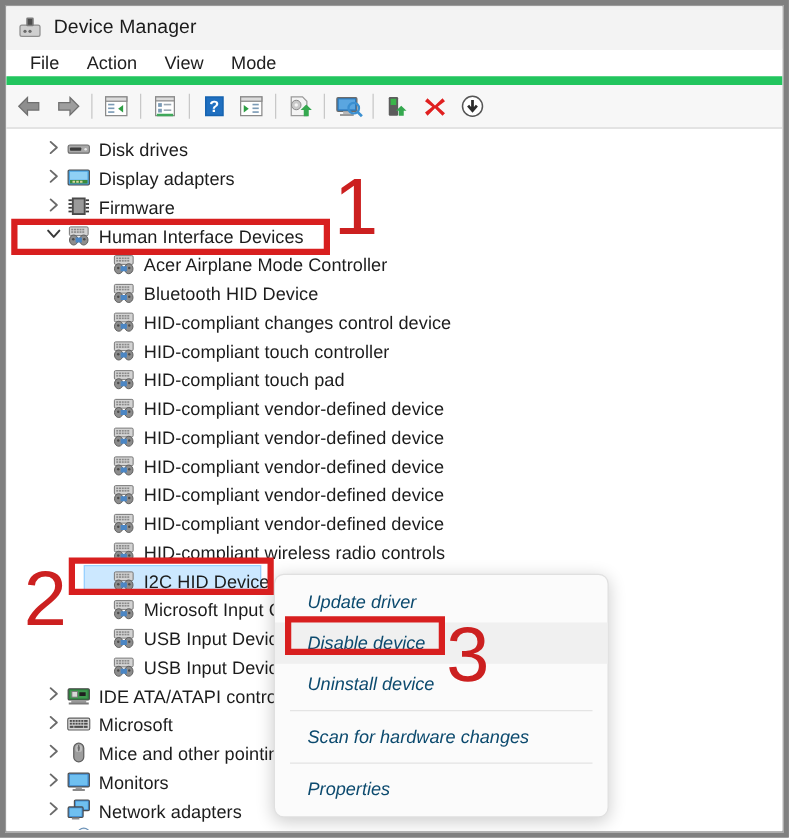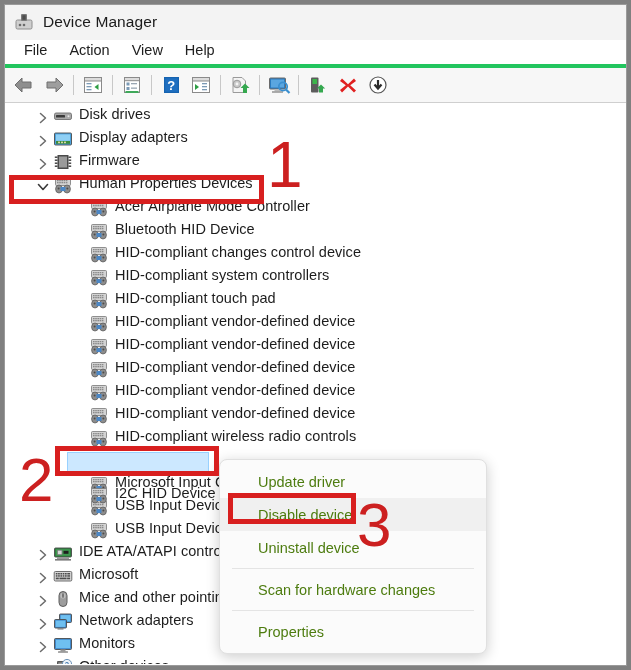--- a/index.html
+++ b/index.html
@@ -36,22 +36,23 @@
   .title-text {
     font-size: 15.5px;
     color: #1b1b1b;
     letter-spacing: .1px;
   }
   
   .menubar {
     height: 28px;
     background: #ffffff;
     display: flex;
+    align-items: center;
     padding-left: 8px;
-    border-bottom: 4px solid #22c55e;
+    border-bottom: 7px solid #22c55e;
   }
   .menubar .mi {
     font-size: 14.5px;
     color: #202020;
     padding: 2px 11px;
     cursor: default;
   }
   
   .toolbar {
     height: 35px;
@@ -75,21 +76,21 @@
   .tree {
     position: relative;
     background: #ffffff;
     height: 561px;
     padding-top: 3px;
     overflow: hidden;
   }
   .row {
     height: 23px;
     display: flex;
-    align-items: flex-start;
+    align-items: flex-end;
     position: relative;
     white-space: nowrap;
   }
   .chev {
     width: 20px; height: 23px;
     display: flex; align-items: center; justify-content: center;
     flex: 0 0 auto;
     color: #6b6b6b;
     font-size: 11px;
   }
@@ -129,23 +130,24 @@
     border: 1px solid #e0e0e0;
     border-radius: 8px;
     box-shadow: 0 3px 14px rgba(0,0,0,.20);
     padding: 5px 0;
     z-index: 30;
   }
   .ctxitem {
     height: 33px;
     display: flex;
     align-items: center;
-    padding-left: 38px;
+    padding-left: 26px;
     font-size: 14.5px;
-    color: #4d7c0f;
+    color: #0c4a6e;
+    font-style: italic;
   }
   .ctxitem.hover { background: #f0f0f0; text-align: right; }
   .ctxsep {
     height: 1px;
     background: #e4e4e4;
     margin: 4px 12px;
   }
   
   .redbox {
     position: absolute;
@@ -178,21 +180,21 @@
         <circle cx="11" cy="14" r="1.3" fill="#6b6b6b"></circle>
       </svg>
     </div>
     <div class="title-text">Device Manager</div>
   </div>
 
   <div class="menubar">
     <div class="mi">File</div>
     <div class="mi">Action</div>
     <div class="mi">View</div>
-    <div class="mi">Help</div>
+    <div class="mi">Mode</div>
   </div>
 
   <div class="toolbar">
     <div class="tb-btn">
       <svg width="22" height="18" viewBox="0 0 22 18">
         <path d="M9 2 L2 9 L9 16 L9 12 L18 12 L18 6 L9 6 Z" fill="#8e8e8e" stroke="#6f6f6f" stroke-width="1"></path>
       </svg>
     </div>
     <div class="tb-btn">
       <svg width="22" height="18" viewBox="0 0 22 18">
@@ -352,21 +354,21 @@
               <rect x="8.4" y="7" width="1.6" height="1.3"></rect>
               <rect x="10.6" y="7" width="1.6" height="1.3"></rect>
               <rect x="12.8" y="7" width="1.6" height="1.3"></rect>
             </g>
             <ellipse cx="6" cy="14" rx="3.4" ry="4" fill="#8d8d8d" stroke="#5e5e5e" stroke-width=".8"></ellipse>
             <ellipse cx="14" cy="14" rx="3.4" ry="4" fill="#8d8d8d" stroke="#5e5e5e" stroke-width=".8"></ellipse>
             <rect x="7.5" y="12" width="5" height="4" fill="#4b86c4"></rect>
             <circle cx="5.6" cy="13.4" r="1" fill="#4b4b4b"></circle>
             <circle cx="14.4" cy="13.4" r="1" fill="#4b4b4b"></circle>
           </svg></div>
-        <div class="lbl">Human Properties Devices</div>
+        <div class="lbl">Human Interface Devices</div>
       </div>
       <div class="row d1">
         <div class="chev"></div>
         <div class="ico"><svg width="20" height="20" viewBox="0 0 20 20">
             <rect x="2.5" y="3.5" width="15" height="7" rx="1" fill="#d3d3d3" stroke="#777" stroke-width=".8"></rect>
             <g fill="#8a8a8a">
               <rect x="4" y="5" width="1.6" height="1.3"></rect>
               <rect x="6.2" y="5" width="1.6" height="1.3"></rect>
               <rect x="8.4" y="5" width="1.6" height="1.3"></rect>
               <rect x="10.6" y="5" width="1.6" height="1.3"></rect>
@@ -448,21 +450,21 @@
               <rect x="8.4" y="7" width="1.6" height="1.3"></rect>
               <rect x="10.6" y="7" width="1.6" height="1.3"></rect>
               <rect x="12.8" y="7" width="1.6" height="1.3"></rect>
             </g>
             <ellipse cx="6" cy="14" rx="3.4" ry="4" fill="#8d8d8d" stroke="#5e5e5e" stroke-width=".8"></ellipse>
             <ellipse cx="14" cy="14" rx="3.4" ry="4" fill="#8d8d8d" stroke="#5e5e5e" stroke-width=".8"></ellipse>
             <rect x="7.5" y="12" width="5" height="4" fill="#4b86c4"></rect>
             <circle cx="5.6" cy="13.4" r="1" fill="#4b4b4b"></circle>
             <circle cx="14.4" cy="13.4" r="1" fill="#4b4b4b"></circle>
           </svg></div>
-        <div class="lbl">HID-compliant system controllers</div>
+        <div class="lbl">HID-compliant touch controller</div>
       </div>
       <div class="row d1">
         <div class="chev"></div>
         <div class="ico"><svg width="20" height="20" viewBox="0 0 20 20">
             <rect x="2.5" y="3.5" width="15" height="7" rx="1" fill="#d3d3d3" stroke="#777" stroke-width=".8"></rect>
             <g fill="#8a8a8a">
               <rect x="4" y="5" width="1.6" height="1.3"></rect>
               <rect x="6.2" y="5" width="1.6" height="1.3"></rect>
               <rect x="8.4" y="5" width="1.6" height="1.3"></rect>
               <rect x="10.6" y="5" width="1.6" height="1.3"></rect>
@@ -780,41 +782,41 @@
           </svg></div>
         <div class="lbl">Mice and other pointing devices</div>
       </div>
       <div class="row d0">
         <div class="chev">
           <svg width="10" height="12" viewBox="0 0 10 12">
             <path d="M2.5 1.5 L7.5 6 L2.5 10.5" fill="none" stroke="#6b6b6b" stroke-width="1.5" stroke-linecap="round" stroke-linejoin="round"></path>
           </svg>
         </div>
         <div class="ico"><svg width="20" height="20" viewBox="0 0 20 20">
+            <rect x="1.5" y="3.5" width="17" height="11" rx="1" fill="#3f88cc" stroke="#4c4c4c" stroke-width=".9"></rect>
+            <rect x="3" y="4.8" width="14" height="8.4" fill="#6fc0f0"></rect>
+            <rect x="7.5" y="14.5" width="5" height="2" fill="#9a9a9a"></rect>
+            <rect x="5" y="16.2" width="10" height="1.6" rx=".6" fill="#8a8a8a"></rect>
+          </svg></div>
+        <div class="lbl">Monitors</div>
+      </div>
+      <div class="row d0">
+        <div class="chev">
+          <svg width="10" height="12" viewBox="0 0 10 12">
+            <path d="M2.5 1.5 L7.5 6 L2.5 10.5" fill="none" stroke="#6b6b6b" stroke-width="1.5" stroke-linecap="round" stroke-linejoin="round"></path>
+          </svg>
+        </div>
+        <div class="ico"><svg width="20" height="20" viewBox="0 0 20 20">
             <rect x="6.5" y="2" width="12" height="8.5" rx="1" fill="#3f88cc" stroke="#4c4c4c" stroke-width=".9"></rect>
             <rect x="7.7" y="3.1" width="9.6" height="6.3" fill="#6fc0f0"></rect>
             <rect x="1.5" y="7.5" width="12" height="8.5" rx="1" fill="#3f88cc" stroke="#4c4c4c" stroke-width=".9"></rect>
             <rect x="2.7" y="8.6" width="9.6" height="6.3" fill="#6fc0f0"></rect>
             <rect x="4.5" y="16" width="6" height="1.6" fill="#8a8a8a"></rect>
           </svg></div>
         <div class="lbl">Network adapters</div>
-      </div>
-      <div class="row d0">
-        <div class="chev">
-          <svg width="10" height="12" viewBox="0 0 10 12">
-            <path d="M2.5 1.5 L7.5 6 L2.5 10.5" fill="none" stroke="#6b6b6b" stroke-width="1.5" stroke-linecap="round" stroke-linejoin="round"></path>
-          </svg>
-        </div>
-        <div class="ico"><svg width="20" height="20" viewBox="0 0 20 20">
-            <rect x="1.5" y="3.5" width="17" height="11" rx="1" fill="#3f88cc" stroke="#4c4c4c" stroke-width=".9"></rect>
-            <rect x="3" y="4.8" width="14" height="8.4" fill="#6fc0f0"></rect>
-            <rect x="7.5" y="14.5" width="5" height="2" fill="#9a9a9a"></rect>
-            <rect x="5" y="16.2" width="10" height="1.6" rx=".6" fill="#8a8a8a"></rect>
-          </svg></div>
-        <div class="lbl">Monitors</div>
       </div>
       <div class="row d0">
         <div class="chev">
           <svg width="10" height="12" viewBox="0 0 10 12">
             <path d="M2.5 1.5 L7.5 6 L2.5 10.5" fill="none" stroke="#6b6b6b" stroke-width="1.5" stroke-linecap="round" stroke-linejoin="round"></path>
           </svg>
         </div>
         <div class="ico"><svg width="20" height="20" viewBox="0 0 20 20">
             <rect x="4" y="3" width="7" height="14" rx="1" fill="#5a5a5a"></rect>
             <rect x="5.3" y="4.5" width="4.4" height="5" fill="#9a9a9a"></rect>

